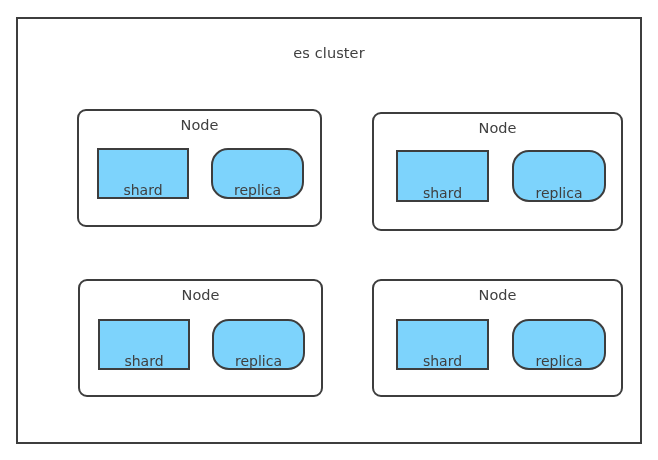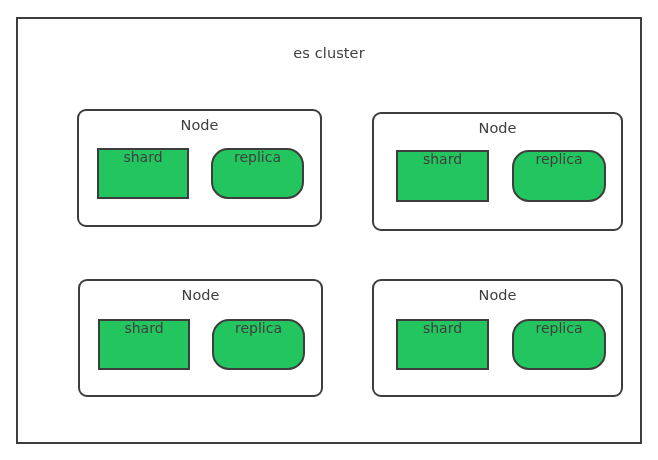--- a/index.html
+++ b/index.html
@@ -69,23 +69,23 @@
     font-size: 14.5px;
     color: #3f3f3f;
     line-height: 1;
   }
 
   
   .unit {
     position: absolute;
     box-sizing: border-box;
     border: 2px solid #3d3d3d;
-    background: #22c55e;
+    background: #7dd3fc;
     display: flex;
-    align-items: flex-start;
+    align-items: flex-end;
     justify-content: center;
   }
 
   .unit-label {
     font-size: 14px;
     color: #3f3f3f;
     line-height: 1;
   }
 
   

